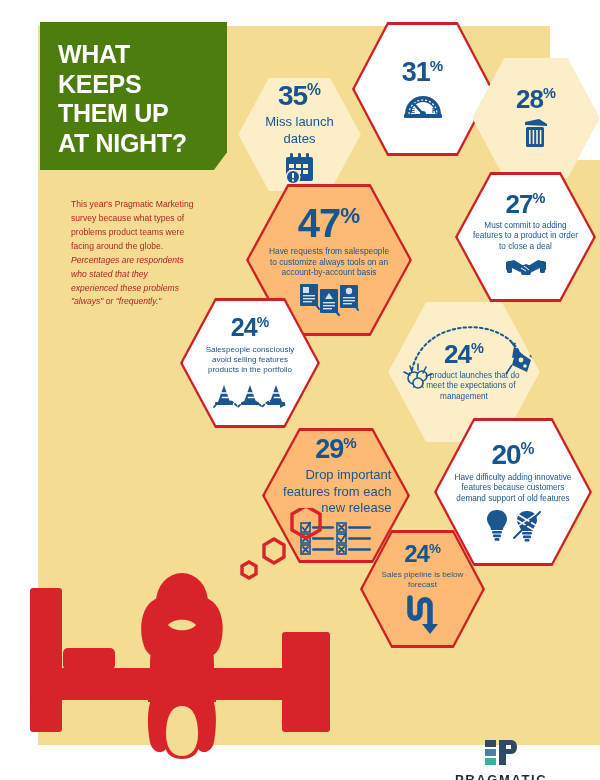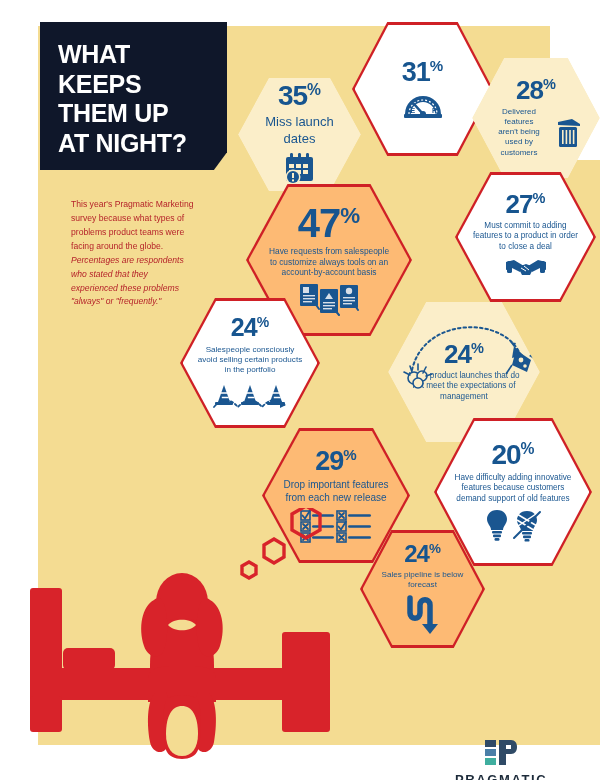--- a/index.html
+++ b/index.html
@@ -25,21 +25,21 @@
     position: absolute;
     left: 38px; top: 160px;
     width: 562px; height: 585px;
     background: #f4dc92;
   }
   
   .title-card {
     position: absolute;
     left: 40px; top: 22px;
     width: 187px; height: 148px;
-    background: #0f172a;
+    background: #4d7c0f;
     clip-path: polygon(0 0, 100% 0, 100% 88%, 93% 100%, 0 100%);
     box-shadow: 3px 3px 0 rgba(0,0,0,0.06);
   }
   .title-card h1 {
     color: #ffffff;
     font-size: 25px;
     font-weight: bold;
     line-height: 1.18;
     letter-spacing: -0.3px;
     padding: 18px 0 0 18px;
@@ -128,21 +128,21 @@
   #hex-24a { left: 180px; top: 298px; width: 140px; height: 130px; }
   #hex-24a .pct  { font-size: 25px; }
   #hex-24a .desc { font-size: 8.1px; }
 
   #hex-24b { left: 388px; top: 302px; width: 152px; height: 140px; }
   #hex-24b .pct  { font-size: 26px; }
   #hex-24b .desc { font-size: 8.2px; }
 
   #hex-29 { left: 262px; top: 428px; width: 148px; height: 135px; }
   #hex-29 .pct  { font-size: 27px; }
-  #hex-29 .desc { font-size: 10px; }
+  #hex-29 .desc { font-size: 13px; text-align: right; }
 
   #hex-39 { left: 434px; top: 418px; width: 158px; height: 148px; }
   #hex-39 .pct  { font-size: 28px; }
   #hex-39 .desc { font-size: 8.2px; }
 
   #hex-24c { left: 360px; top: 530px; width: 125px; height: 118px; }
   #hex-24c .pct  { font-size: 24px; }
   #hex-24c .desc { font-size: 8.1px; }
 
   
@@ -229,21 +229,20 @@
           <text x="30" y="24" font-size="7" font-weight="bold" fill="#1a5690" font-family="Liberation Sans, sans-serif">F</text>
         </svg>
       </div>
     </div>
   </div>
 
   <div class="hex plain" id="hex-28">
     <div class="hex-inner fill-cream">
       <div class="pct"><span>28</span><span class="sym">%</span></div>
       <div class="row">
-        <div class="desc" style="width:62px;">Delivered features aren't being used by customers</div>
         <div class="icon-wrap">
           <svg width="30" height="34" viewBox="0 0 30 34">
             <path d="M4 10 L4 7 L18 4 L26 9 L26 11 Z" fill="#1a5690"></path>
             <rect x="5" y="12" width="18" height="20" rx="1.5" fill="#1a5690"></rect>
             <g fill="#fbeec9">
               <rect x="8" y="15" width="1.6" height="14"></rect>
               <rect x="11.6" y="15" width="1.6" height="14"></rect>
               <rect x="15.2" y="15" width="1.6" height="14"></rect>
               <rect x="18.8" y="15" width="1.6" height="14"></rect>
             </g>
@@ -306,21 +305,21 @@
               <path d="M20 10 L25 14"></path>
           </g>
         </svg>
       </div>
     </div>
   </div>
 
   <div class="hex outlined" id="hex-24a">
     <div class="hex-inner fill-white">
       <div class="pct"><span>24</span><span class="sym">%</span></div>
-      <div class="desc" style="padding:0 10px;">Salespeople consciously avoid selling certain products in the portfolio</div>
+      <div class="desc" style="padding:0 10px;">Salespeople consciously avoid selling features products in the portfolio</div>
       <div class="icon-wrap">
         <svg width="76" height="30" viewBox="0 0 76 30">
           <g fill="#1a5690">
             <path d="M12 5 L18 22 L6 22 Z"></path>
               <rect x="3" y="22" width="18" height="3" rx="1"></rect>
             <path d="M38 5 L44 22 L32 22 Z"></path>
               <rect x="29" y="22" width="18" height="3" rx="1"></rect>
             <path d="M64 5 L70 22 L58 22 Z"></path>
               <rect x="55" y="22" width="18" height="3" rx="1"></rect>
           </g>

